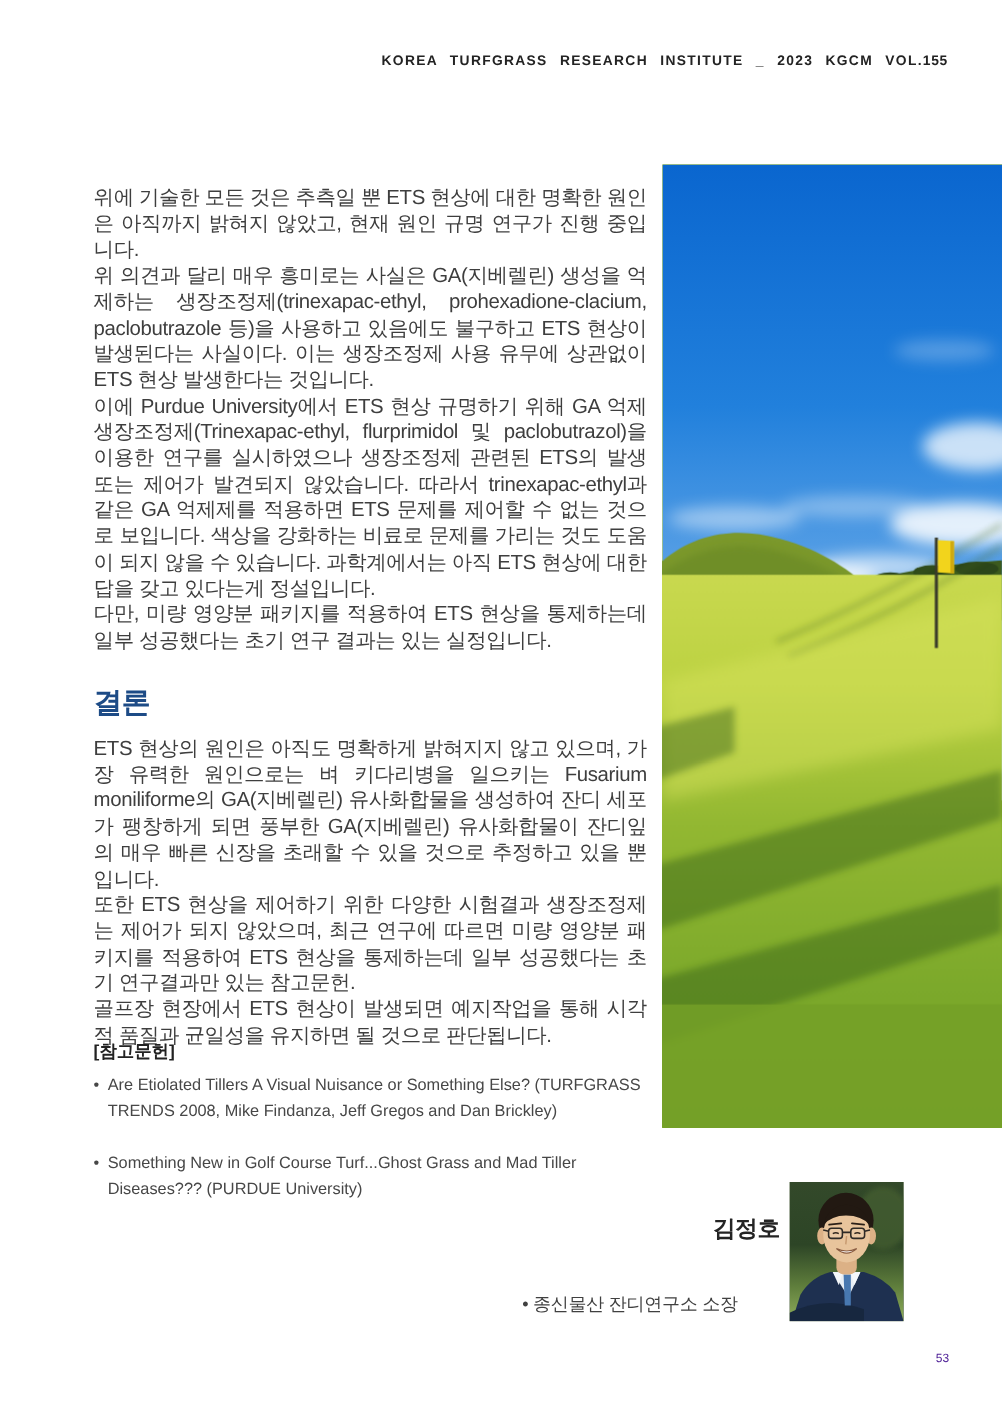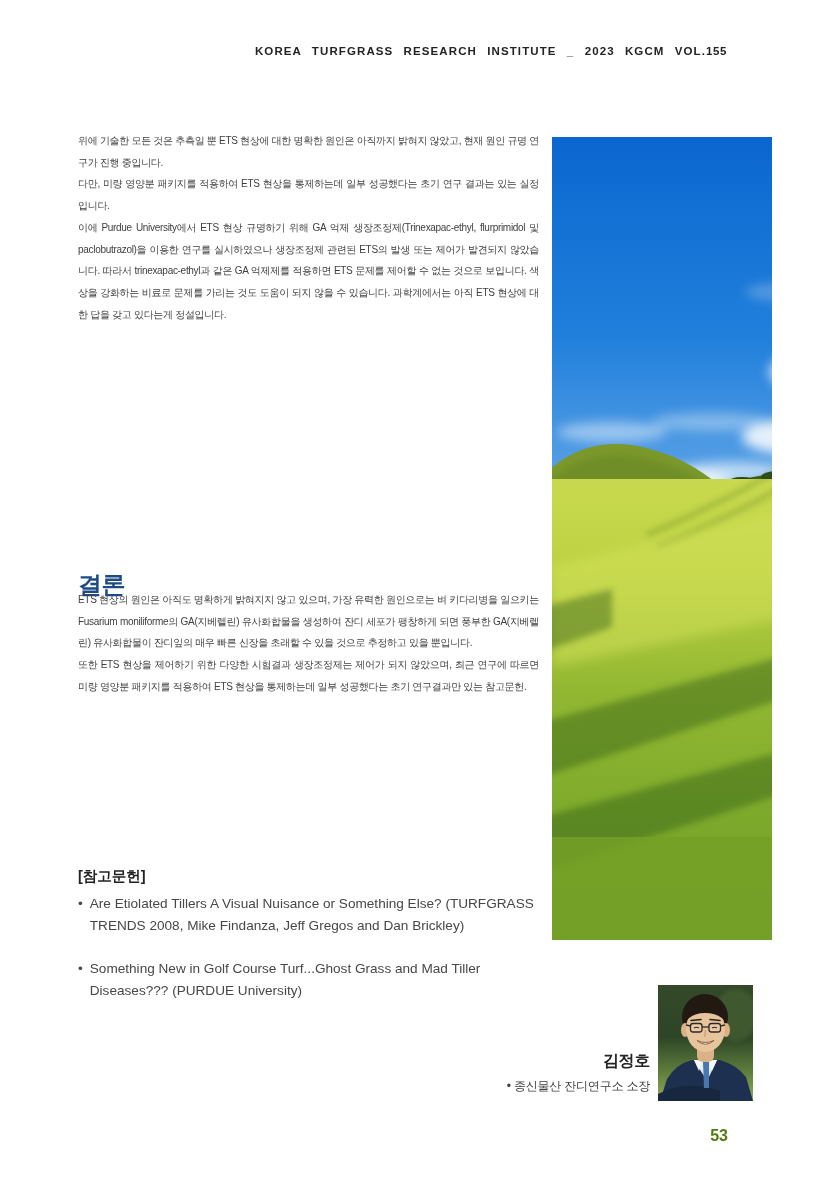--- a/index.html
+++ b/index.html
@@ -1,31 +1,31 @@
 <!DOCTYPE html>
 <html><head>
 <meta charset="utf-8">
 <style>
   html,body { margin:0; padding:0; background:#ffffff; }
   .page {
-    position:relative; width:772px; height:1181px; background:#ffffff;
+    position:relative; width:835px; height:1181px; background:#ffffff;
     font-family:"Liberation Sans", sans-serif; overflow:hidden;
   }
   
   .masthead {
     position:absolute; top:45px; right:45px;
     font-size:11.5px; font-weight:700; color:#232323;
     letter-spacing:1.1px; word-spacing:6px; white-space:nowrap;
   }
   .masthead .vol { font-weight:900; letter-spacing:0.6px; }
   
   .copy {
     position:absolute; left:78px; width:461px;
-    font-size:10px; line-height:21.7px; color:#3e3e3e;
-    text-align:justify; letter-spacing:-0.3px;
+    font-size:17px; line-height:21.7px; color:#3e3e3e;
+    text-align:justify; letter-spacing:-0.3px;margin-top:24px;
   }
   .copy p { margin:0; }
   #intro-block { top:130px; }
   .section-heading {
     position:absolute; left:78px; top:549px;
     font-size:24px; font-weight:700; color:#1d4b86; letter-spacing:-0.5px;
   }
   #conclusion-block { top:589px; }
   
   .references { position:absolute; left:78px; top:830px; width:461px;margin-top:37px; }
@@ -39,52 +39,54 @@
   .golf-photo {
     position:absolute; left:552px; top:137px; width:283px; height:803px;
     overflow:hidden; background:#79a42a;
   }
   .author-photo {
     position:absolute; left:658px; top:985px; width:95px; height:116px;
     overflow:hidden; background:#3a522c;
   }
   
   .author-name {
-    position:absolute; left:450px; top:1051px; width:200px; text-align:right;
-    font-size:16px; font-weight:800; color:#242424; letter-spacing:-0.3px;font-family:Liberation Mono, monospace;
+    position:absolute; left:450px; top:1011px; width:200px; text-align:right;
+    font-size:19px; font-weight:800; color:#242424; letter-spacing:-0.3px;font-family:Liberation Mono, monospace;
   }
   .author-title {
-    position:absolute; left:400px; top:1078px; width:250px; text-align:right;
-    font-size:12px; color:#404040; letter-spacing:-0.2px;
+    position:absolute; left:400px; top:1078px; width:250px; text-align:center;
+    font-size:15px; color:#404040; letter-spacing:-0.2px;
   }
   
   .page-number {
     position:absolute; top:1127px; right:44px;
-    font-size:16px; font-weight:700; color:#4d7c0f;
+    font-size:10px; font-weight:400; color:#4c1d95;
   }
 </style>
 </head>
 <body>
 
 <div class="page">
 
   <div class="masthead">
     <span>KOREA TURFGRASS RESEARCH INSTITUTE _ 2023 KGCM VOL.</span><span class="vol">155</span>
   </div>
 
   <div class="copy" id="intro-block">
     <p>위에 기술한 모든 것은 추측일 뿐 ETS 현상에 대한 명확한 원인은 아직까지 밝혀지 않았고, 현재 원인 규명 연구가 진행 중입니다.</p>
+    <p>위 의견과 달리 매우 흥미로는 사실은 GA(지베렐린) 생성을 억제하는 생장조정제(trinexapac-ethyl, prohexadione-clacium, paclobutrazole 등)을 사용하고 있음에도 불구하고 ETS 현상이 발생된다는 사실이다. 이는 생장조정제 사용 유무에 상관없이 ETS 현상 발생한다는 것입니다.</p>
+    <p>이에 Purdue University에서 ETS 현상 규명하기 위해 GA 억제 생장조정제(Trinexapac-ethyl, flurprimidol 및 paclobutrazol)을 이용한 연구를 실시하였으나 생장조정제 관련된 ETS의 발생 또는 제어가 발견되지 않았습니다. 따라서 trinexapac-ethyl과 같은 GA 억제제를 적용하면 ETS 문제를 제어할 수 없는 것으로 보입니다. 색상을 강화하는 비료로 문제를 가리는 것도 도움이 되지 않을 수 있습니다. 과학계에서는 아직 ETS 현상에 대한 답을 갖고 있다는게 정설입니다.</p>
     <p>다만, 미량 영양분 패키지를 적용하여 ETS 현상을 통제하는데 일부 성공했다는 초기 연구 결과는 있는 실정입니다.</p>
-    <p>이에 Purdue University에서 ETS 현상 규명하기 위해 GA 억제 생장조정제(Trinexapac-ethyl, flurprimidol 및 paclobutrazol)을 이용한 연구를 실시하였으나 생장조정제 관련된 ETS의 발생 또는 제어가 발견되지 않았습니다. 따라서 trinexapac-ethyl과 같은 GA 억제제를 적용하면 ETS 문제를 제어할 수 없는 것으로 보입니다. 색상을 강화하는 비료로 문제를 가리는 것도 도움이 되지 않을 수 있습니다. 과학계에서는 아직 ETS 현상에 대한 답을 갖고 있다는게 정설입니다.</p>
   </div>
 
   <h2 class="section-heading">결론</h2>
   <div class="copy" id="conclusion-block">
     <p>ETS 현상의 원인은 아직도 명확하게 밝혀지지 않고 있으며, 가장 유력한 원인으로는 벼 키다리병을 일으키는 Fusarium moniliforme의 GA(지베렐린) 유사화합물을 생성하여 잔디 세포가 팽창하게 되면 풍부한 GA(지베렐린) 유사화합물이 잔디잎의 매우 빠른 신장을 초래할 수 있을 것으로 추정하고 있을 뿐입니다.</p>
     <p>또한 ETS 현상을 제어하기 위한 다양한 시험결과 생장조정제는 제어가 되지 않았으며, 최근 연구에 따르면 미량 영양분 패키지를 적용하여 ETS 현상을 통제하는데 일부 성공했다는 초기 연구결과만 있는 참고문헌.</p>
+    <p>골프장 현장에서 ETS 현상이 발생되면 예지작업을 통해 시각적 품질과 균일성을 유지하면 될 것으로 판단됩니다.</p>
   </div>
 
   <div class="references">
     <p class="ref-heading">[참고문헌]</p>
     <div class="ref-item">
       <span class="bullet">•</span>
       <span>Are Etiolated Tillers A Visual Nuisance or Something Else? (TURFGRASS TRENDS 2008, Mike Findanza, Jeff Gregos and Dan Brickley)</span>
     </div>
     <div class="ref-item">
       <span class="bullet">•</span>

